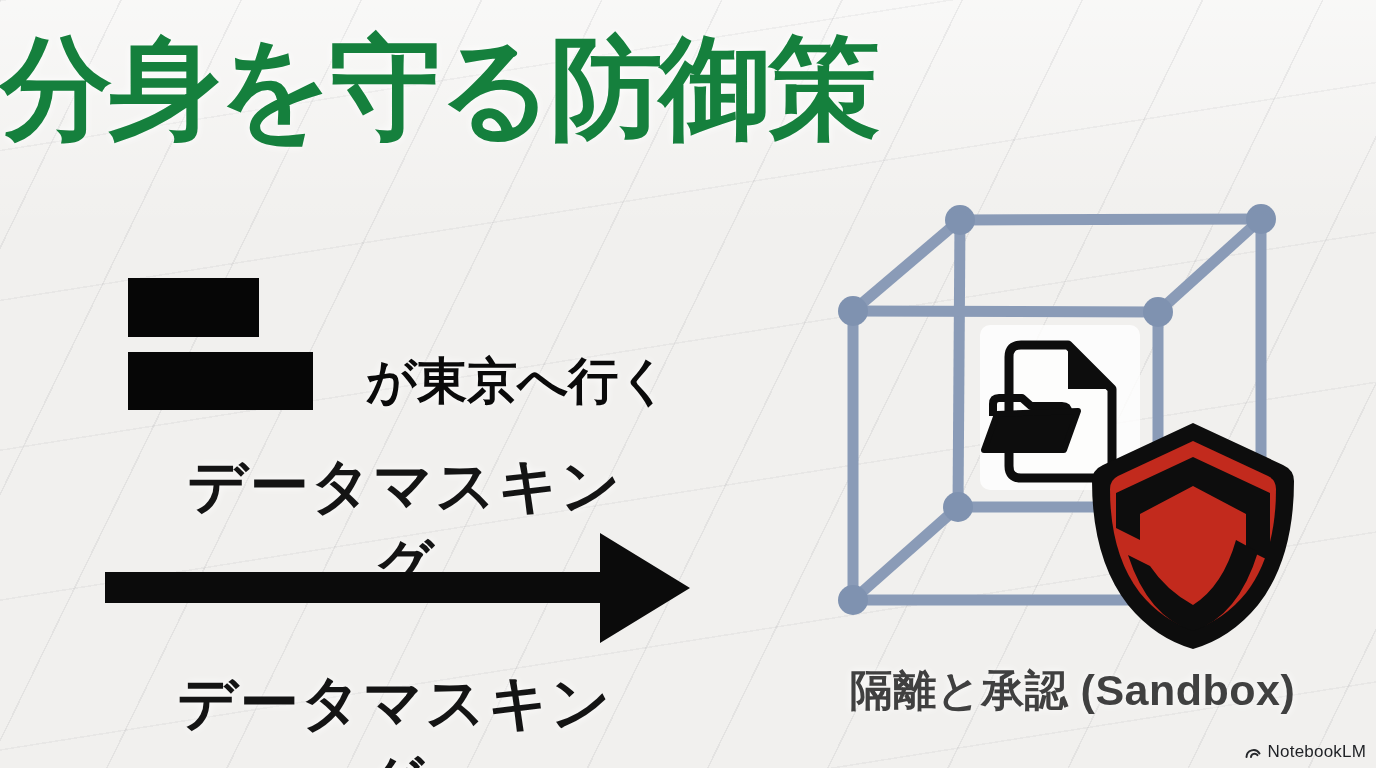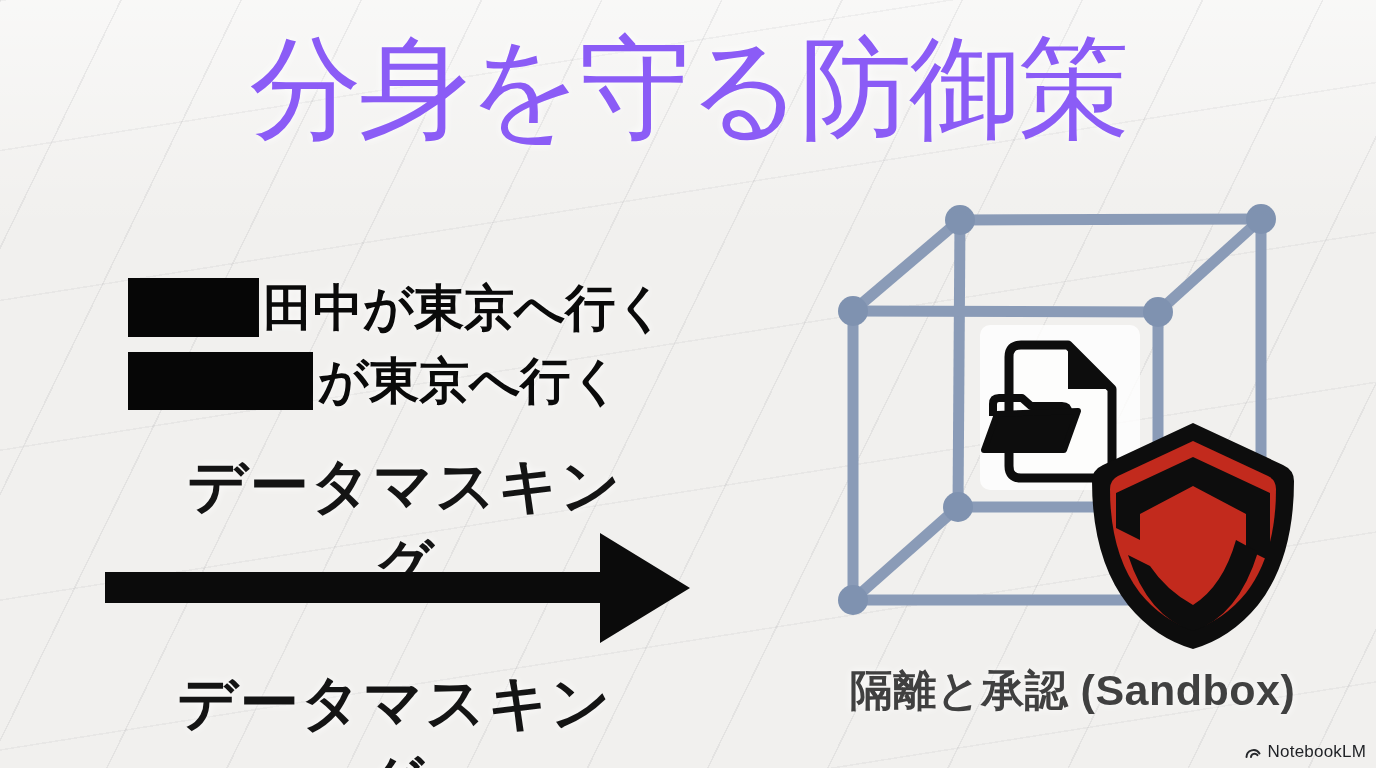--- a/index.html
+++ b/index.html
@@ -10,32 +10,32 @@
   }
   
   body::before{
     content:"";position:absolute;inset:0;pointer-events:none;
     background:
       repeating-linear-gradient(116deg, rgba(110,110,118,0.10) 0 1.5px, transparent 1.5px 108px),
       repeating-linear-gradient(171deg, rgba(110,110,118,0.07) 0 1.5px, transparent 1.5px 148px),
       linear-gradient(180deg, rgba(255,255,255,0.55), rgba(255,255,255,0) 30%);
   }
   .title{
-    position:absolute;top:22px;left:0;width:100%;text-align:center;
-    font-size:112px;font-weight:400;letter-spacing:-3px;color:#8b5cf6;line-height:1.2;
+    position:absolute;top:22px;left:0;width:100%;text-align:left;
+    font-size:112px;font-weight:700;letter-spacing:-3px;color:#15803d;line-height:1.2;
     text-shadow:0 0 10px rgba(255,255,255,0.9);
   }
   .masked-line{
     position:absolute;left:128px;display:flex;align-items:center;
     font-family:"Liberation Serif","DejaVu Serif",serif;
     font-weight:600;color:#0a0a0a;font-size:50px;line-height:1;
     text-shadow:0 0 8px rgba(255,255,255,0.9);
   }
   .masked-line.l1{top:278px;}
-  .masked-line.l2{top:352px;}
+  .masked-line.l2{top:352px;gap:48px;}
   .redaction{background:#060606;display:inline-block;}
   .redaction.r1{width:131px;height:59px;margin-right:4px;}
   .redaction.r2{width:185px;height:58px;margin-right:5px;}
   .mask-label{
     position:absolute;text-align:center;color:#141414;
     font-size:59px;font-weight:800;letter-spacing:2px;
     text-shadow:0 0 8px rgba(255,255,255,0.9);
   }
   .mask-label.top{left:160px;top:447px;width:490px;}
   .mask-label.bottom{left:150px;top:664px;width:490px;}
@@ -52,21 +52,20 @@
     font-size:17px;font-weight:500;color:#1f2125;letter-spacing:0.2px;
   }
 </style>
 </head>
 <body>
 
 <div class="title">分身を守る防御策</div>
 
 <div class="masked-line l1">
   <span class="redaction r1"></span>
-  <span>田中が東京へ行く</span>
 </div>
 
 <div class="masked-line l2">
   <span class="redaction r2"></span>
   <span>が東京へ行く</span>
 </div>
 
 <div class="mask-label top">データマスキング</div>
 
 <svg class="arrow" width="587" height="114" viewBox="0 0 587 114">

